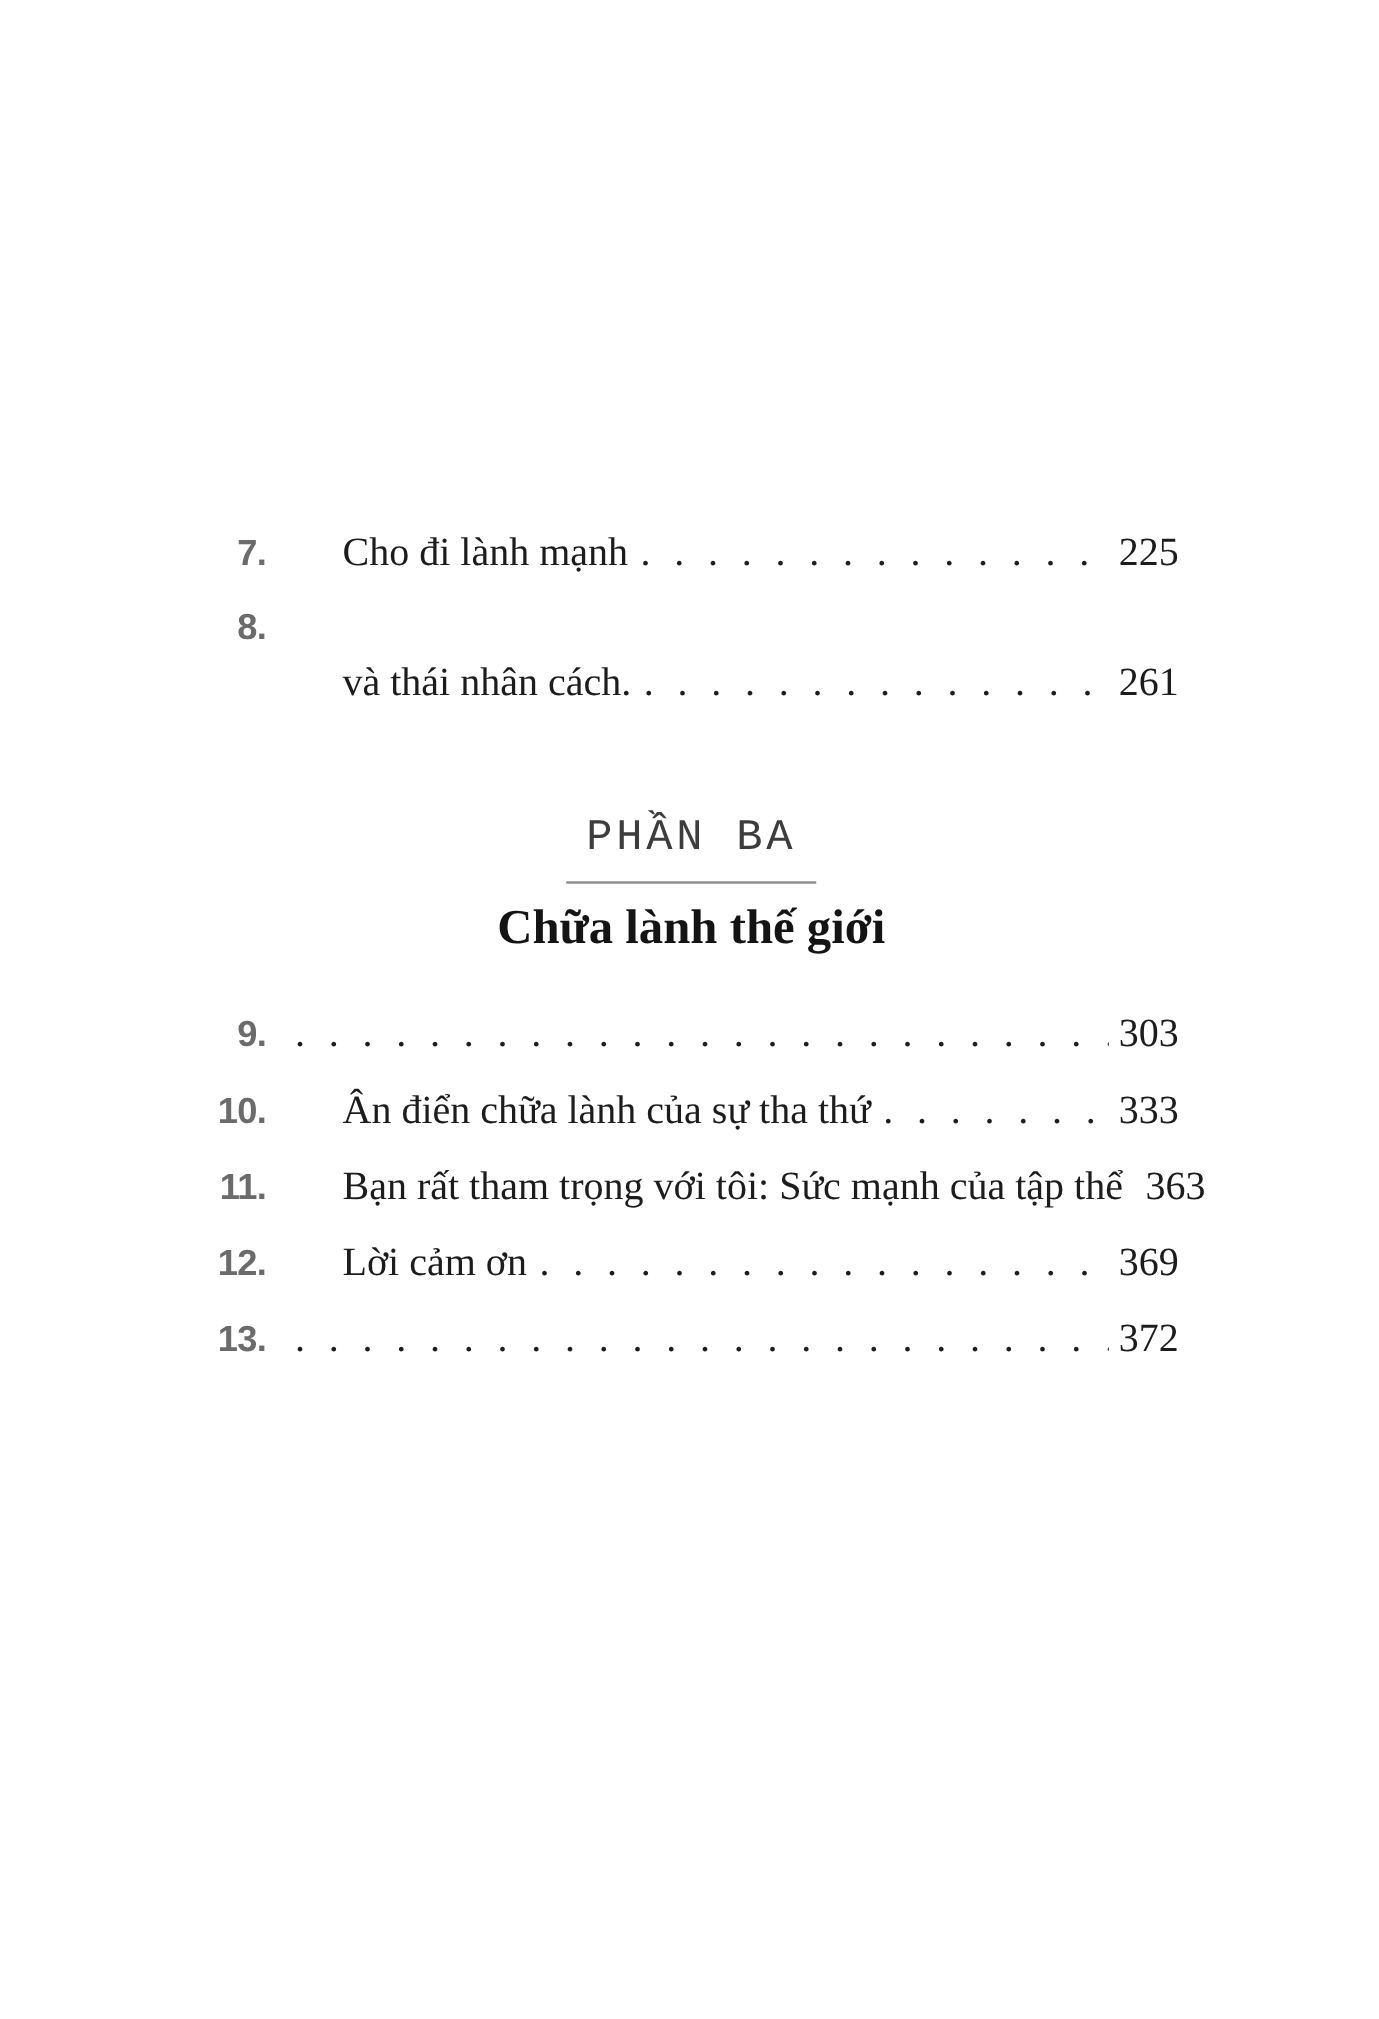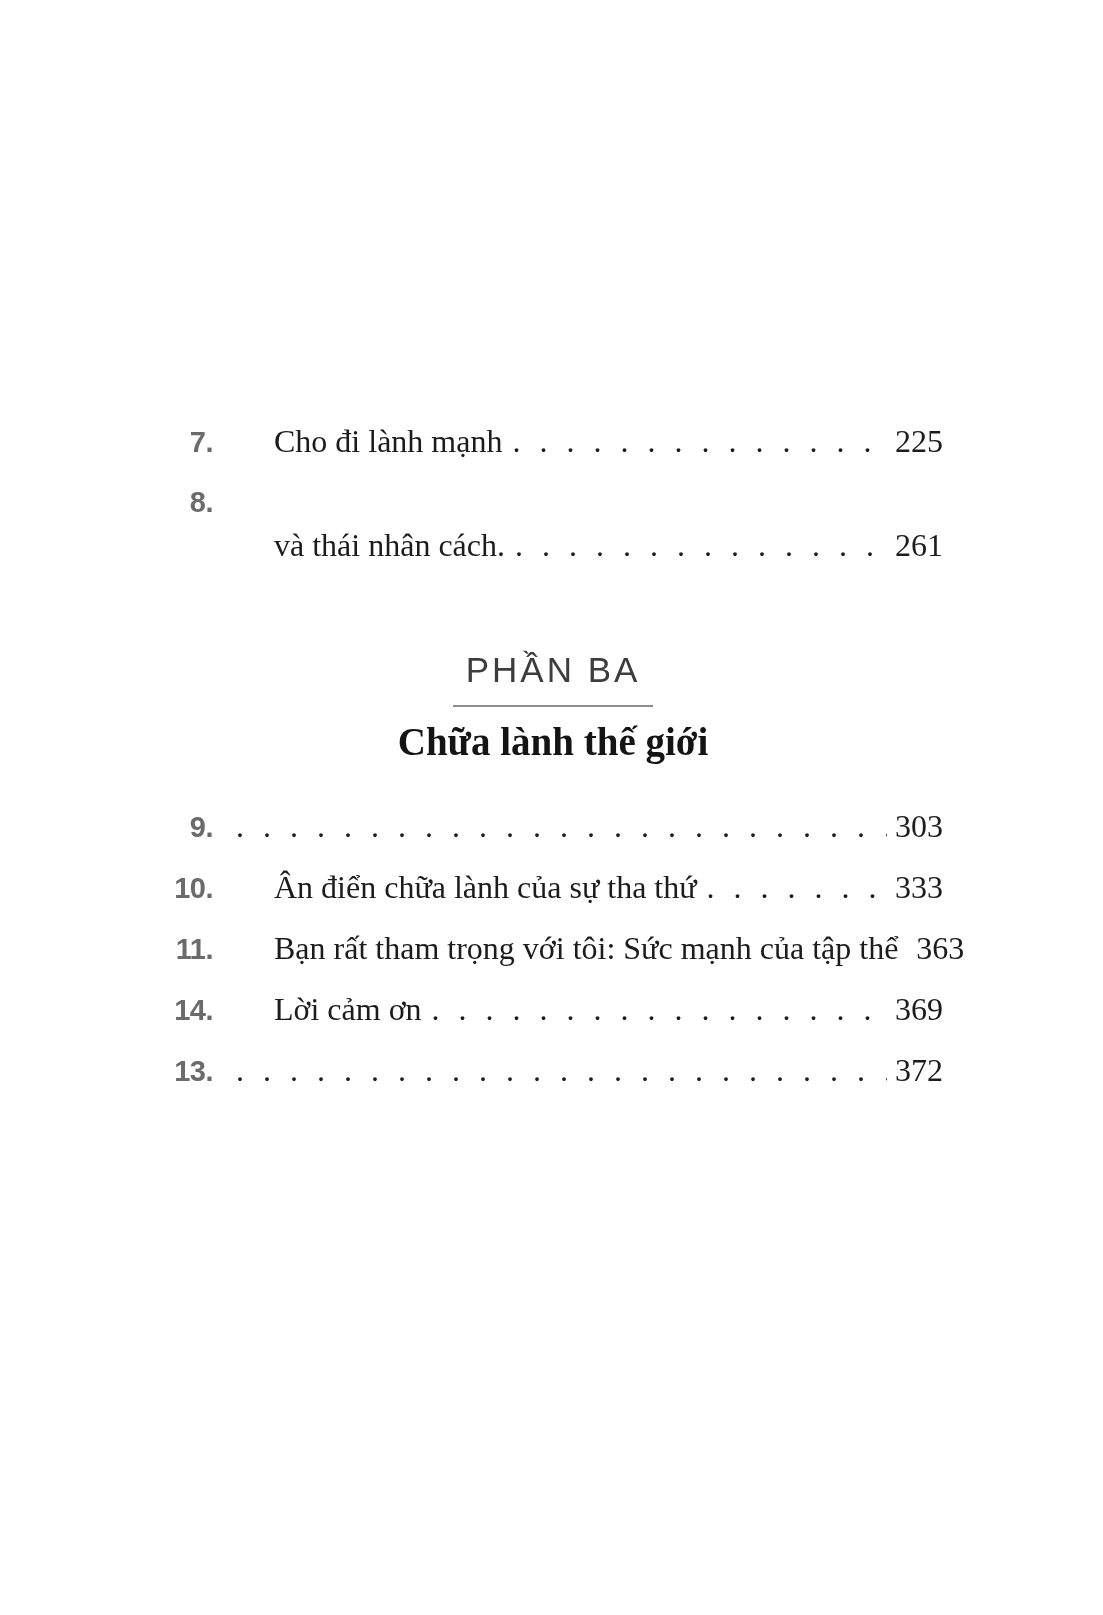--- a/index.html
+++ b/index.html
@@ -55,21 +55,21 @@
     flex: 0 0 auto;
     margin-left: 8px;
     text-align: center;
   }
   .wrap-row { margin-bottom: 0; }
   .section-head {
     margin-top: 80px;
     text-align: center;
   }
   .kicker {
-    font-family: Liberation Sans, sans-serif;
+    font-family: Liberation Mono, monospace;
     font-weight: 400;
     font-size: 35px;
     line-height: 46px;
     letter-spacing: 3px;
     color: #3d3d3d;
   }
   .kicker-rule {
     width: 200px;
     height: 2px;
     background: #8f8f8f;
@@ -130,21 +130,21 @@
     </div>
 
     <div class="toc-row">
       <span class="toc-num">11.</span>
       <span class="toc-title">Bạn rất tham trọng với tôi: Sức mạnh của tập thể</span>
       <span class="leader">. . . . . . . . . . . . . . . . . . . . . . . . . . . . . . . . . . . . . . . . . . . . . . . . . . . . . . . . . . . . </span>
       <span class="toc-page">363</span>
     </div>
 
     <div class="toc-row">
-      <span class="toc-num">14.</span>
+      <span class="toc-num">12.</span>
       <span class="toc-title">Lời cảm ơn</span>
       <span class="leader">. . . . . . . . . . . . . . . . . . . . . . . . . . . . . . . . . . . . . . . . . . . . . . . . . . . . . . . . . . . . </span>
       <span class="toc-page">369</span>
     </div>
 
     <div class="toc-row">
       <span class="toc-num">13.</span>
       <span class="leader">. . . . . . . . . . . . . . . . . . . . . . . . . . . . . . . . . . . . . . . . . . . . . . . . . . . . . . . . . . . . </span>
       <span class="toc-page">372</span>
     </div>

